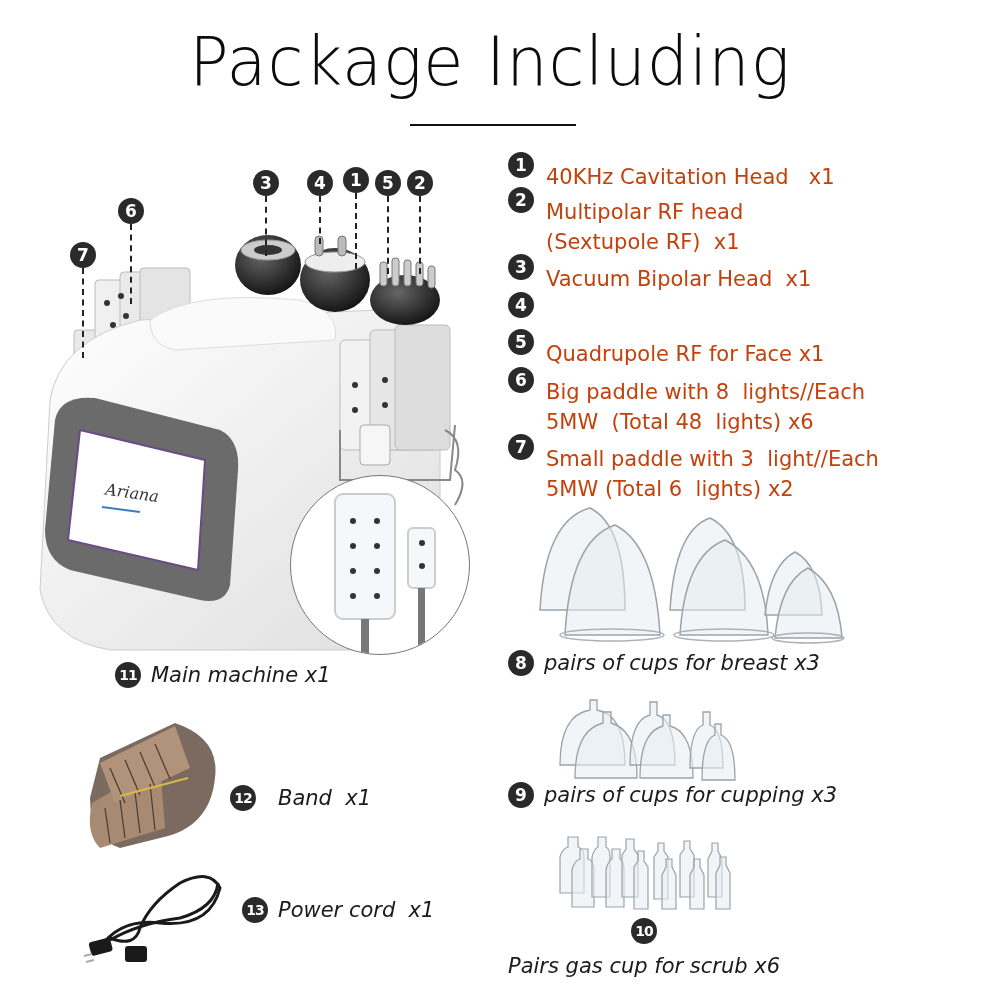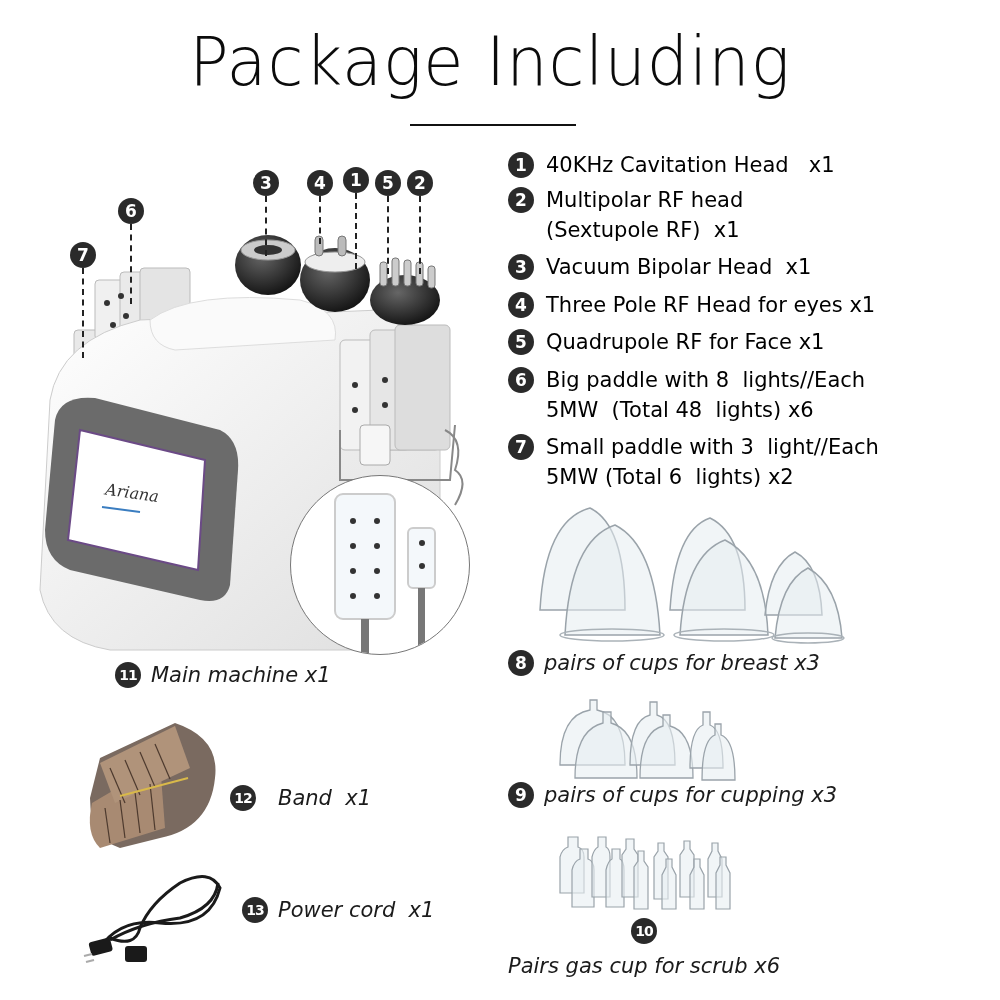--- a/index.html
+++ b/index.html
@@ -9,21 +9,21 @@
   .title { position: absolute; left: 0; top: 22px; width: 980px; text-align: center;
     font-family: "DejaVu Sans", sans-serif; font-size: 68px; font-weight: 300; letter-spacing: 1px; color: #0b0b0b; transform: scaleX(0.96); }
   .title-rule { position: absolute; left: 410px; top: 124px; width: 166px; height: 2px; background: #111; }
 
   .badge { display: inline-flex; align-items: center; justify-content: center; width: 26px; height: 26px;
     border-radius: 50%; background: #2a2a2a; color: #fff; font-family: "DejaVu Sans", sans-serif;
     font-weight: bold; font-size: 17px; flex: 0 0 auto; line-height: 1; }
   .badge.two { font-size: 14px; letter-spacing: -1px; }
 
   .spec { position: absolute; left: 508px; display: flex; align-items: flex-start; gap: 12px; }
-  .spec .txt { font-size: 21px; line-height: 30px; color: #000000; font-family: "DejaVu Sans", sans-serif; white-space: pre; }
+  .spec .txt { font-size: 21px; line-height: 30px; color: #c2410c; font-family: "DejaVu Sans", sans-serif; white-space: pre; margin-top: 12px; }
   .spec .badge { margin-top: 2px; }
 
   .label { position: absolute; display: flex; align-items: center; gap: 10px; }
   .label .txt { font-size: 21px; color: #1b1b1b; white-space: pre; font-family: "DejaVu Sans", sans-serif; font-style: italic; }
 
   
   .machine { position: absolute; left: 0; top: 140px; width: 480px; height: 520px; }
   .callout { position: absolute; display: flex; flex-direction: column; align-items: center; }
   .callout .line { width: 0; border-left: 2px dashed #222; }
 
@@ -151,21 +151,20 @@
   <span class="badge">2</span>
   <span class="txt">Multipolar RF head
 (Sextupole RF)  x1</span>
 </div>
 <div class="spec" style="top:252px;">
   <span class="badge">3</span>
   <span class="txt">Vacuum Bipolar Head  x1</span>
 </div>
 <div class="spec" style="top:290px;">
   <span class="badge">4</span>
-  <span class="txt">Three Pole RF Head for eyes x1</span>
 </div>
 <div class="spec" style="top:327px;">
   <span class="badge">5</span>
   <span class="txt">Quadrupole RF for Face x1</span>
 </div>
 <div class="spec" style="top:365px;">
   <span class="badge">6</span>
   <span class="txt">Big paddle with 8  lights//Each
 5MW  (Total 48  lights) x6</span>
 </div>

